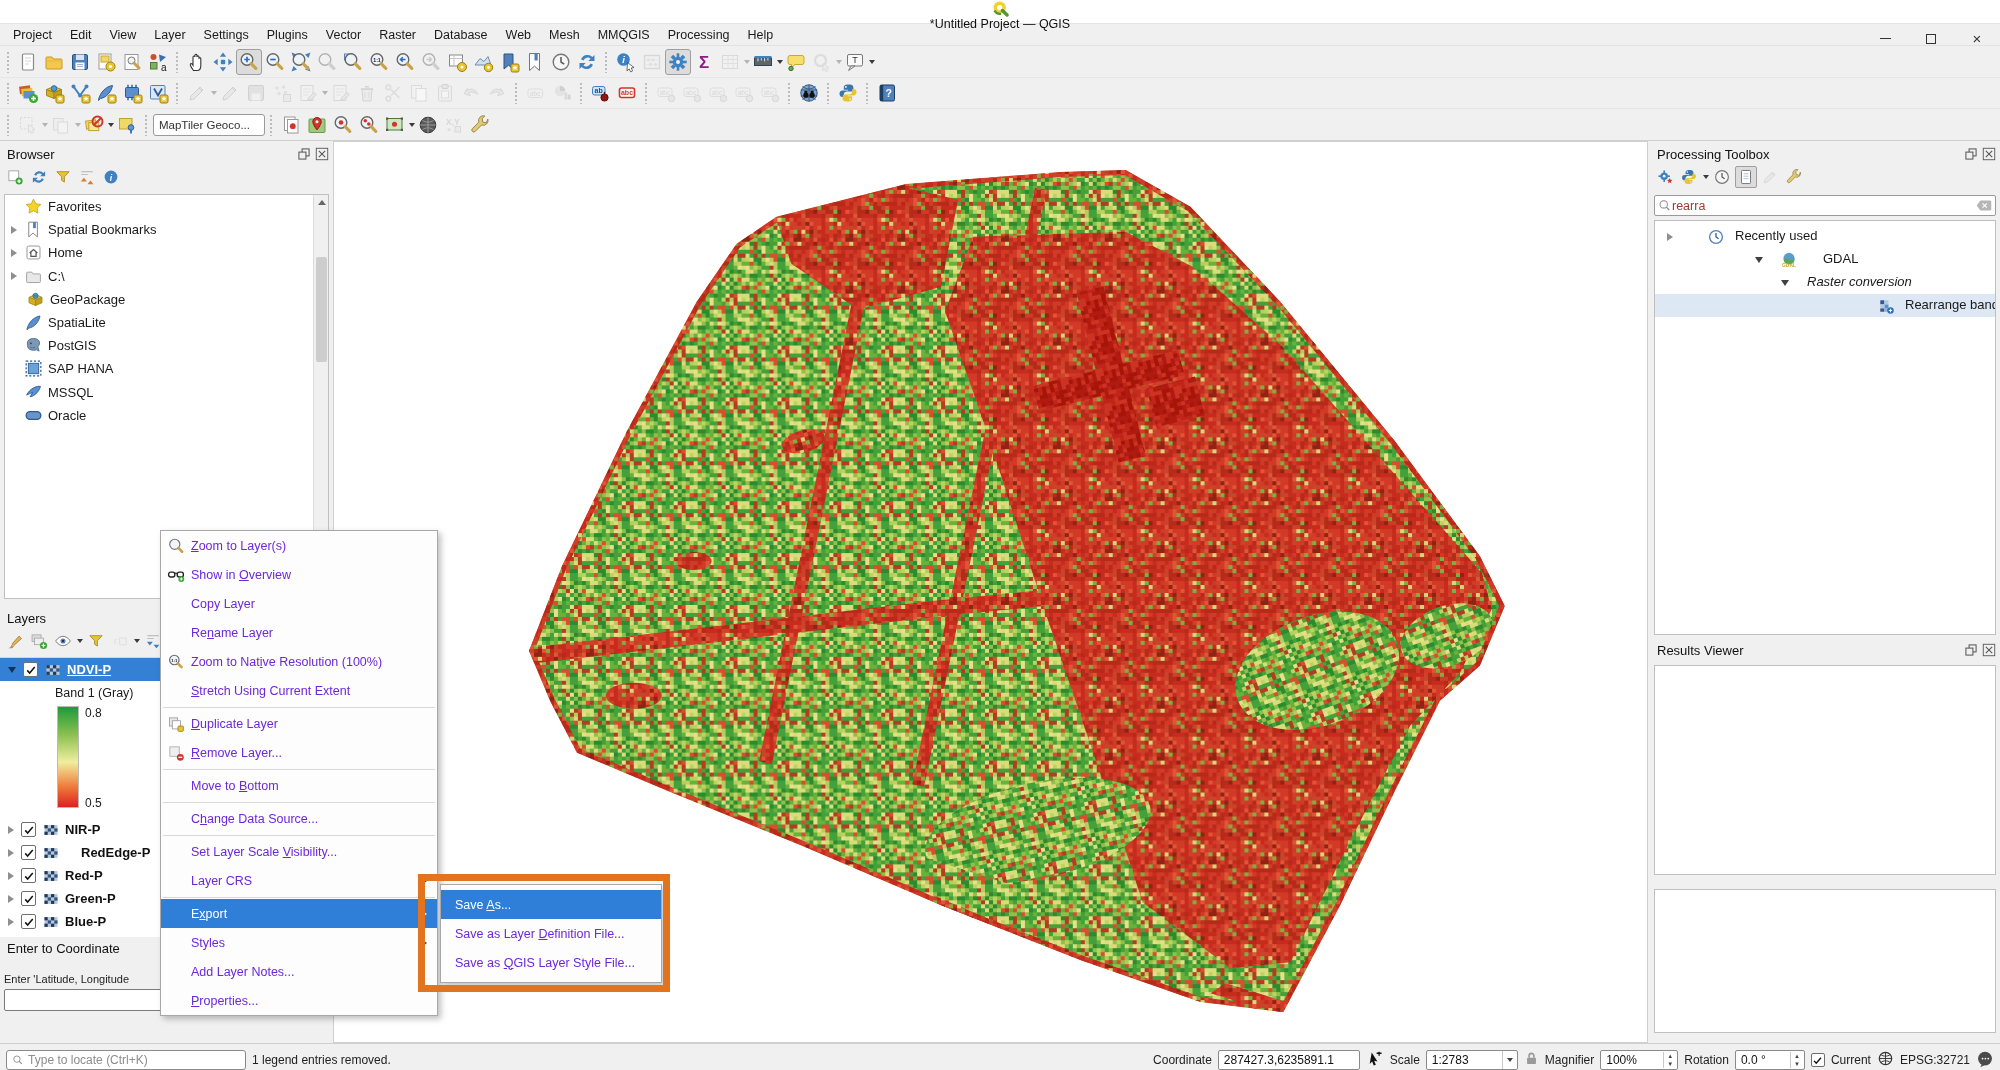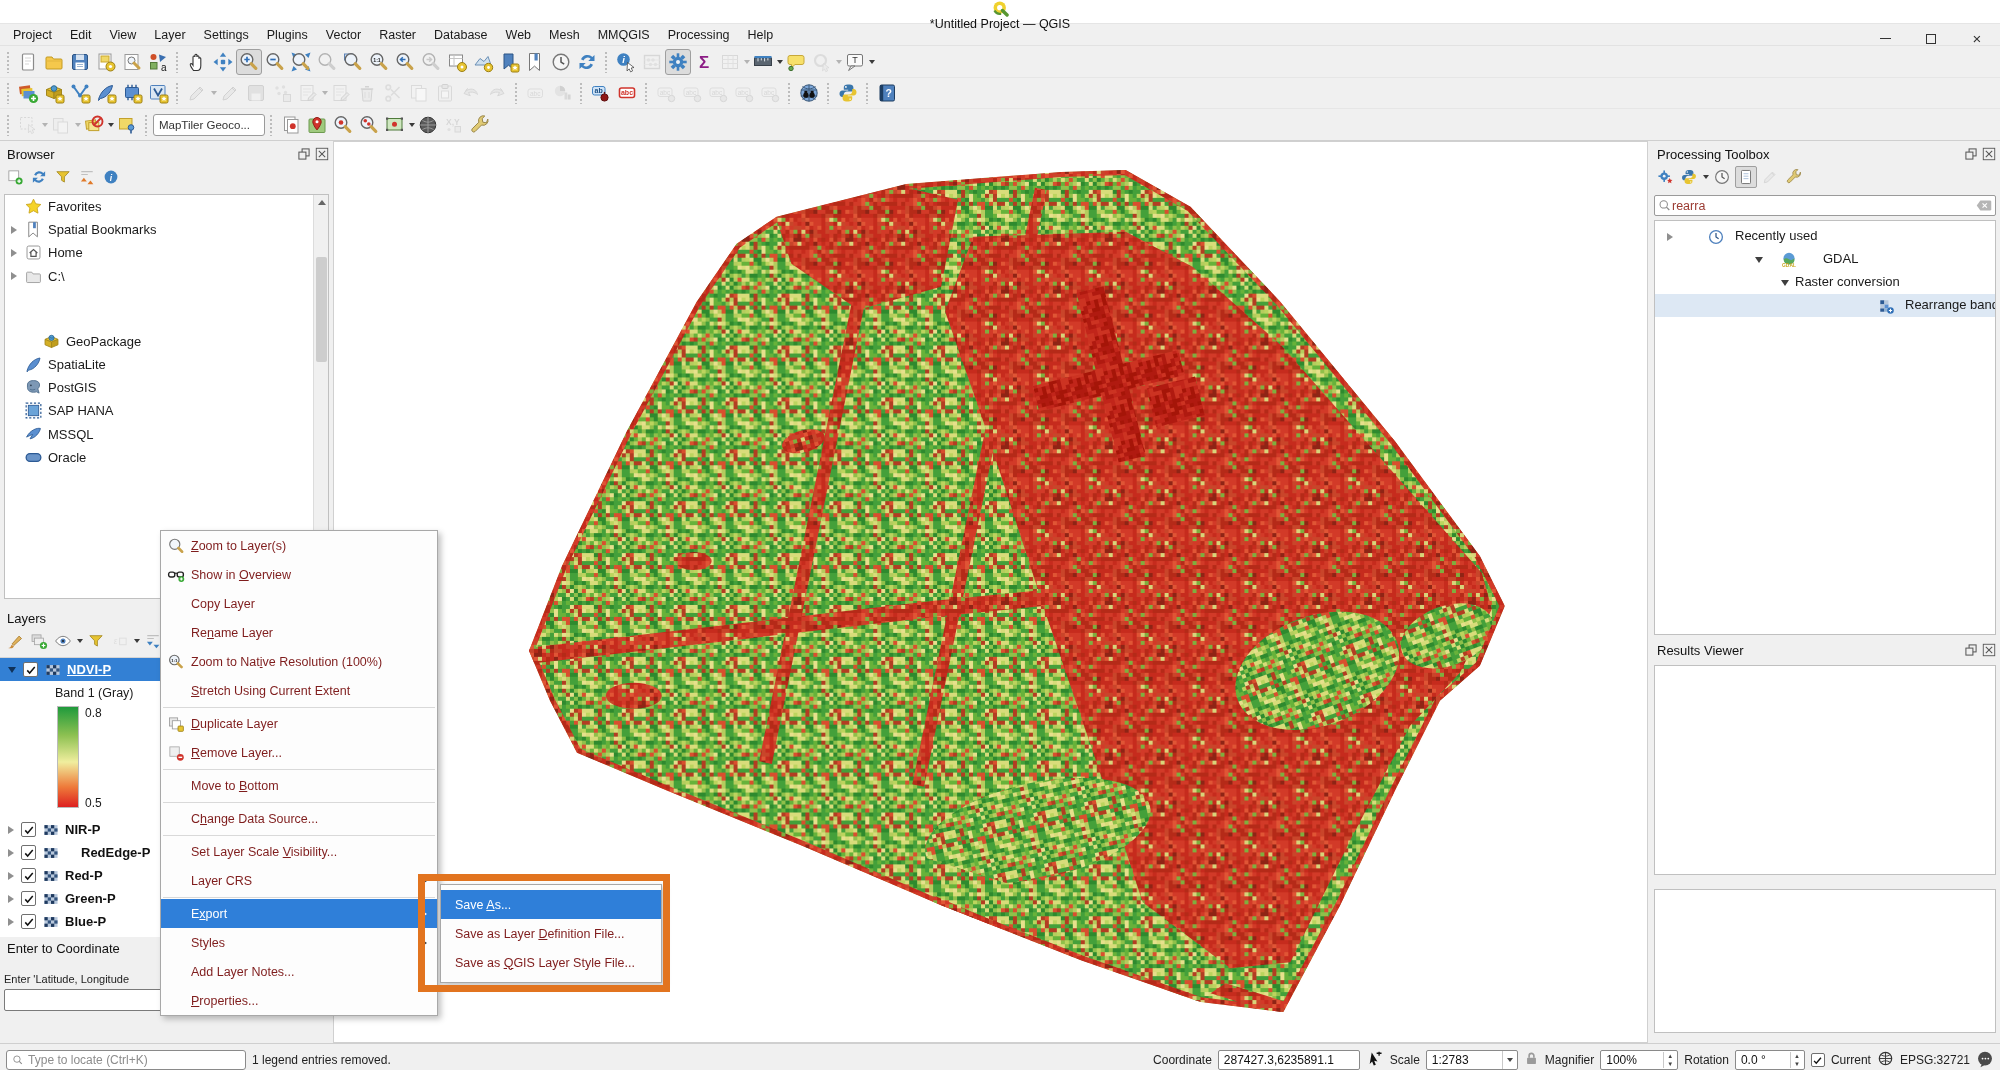--- a/index.html
+++ b/index.html
@@ -61,21 +61,21 @@
 
   
   .chk { width:15px; height:15px; background:#fff; border:1px solid #707070; border-radius:2px; display:flex; align-items:center; justify-content:center; flex:none; }
   .layer-name { font-size:13px; font-weight:bold; color:#111; white-space:nowrap; }
   .sel-row { background:#3380d4; }
   .sel-row .layer-name { color:#fff; text-decoration:underline; }
   .ramp { position:absolute; width:22px; background:linear-gradient(to bottom,#1f9a3c 0%,#8cc051 28%,#f0ee9e 55%,#ee7a3a 80%,#dd2020 100%); border:1px solid #bbb; }
 
   
   .cmenu { position:absolute; background:#fdfdfd; border:1px solid #a8a8a8; box-shadow:3px 3px 6px rgba(0,0,0,.25); z-index:50; }
-  .cm-item { height:29px; display:flex; align-items:center; padding-right:10px; font-size:12.5px; color:#7f1d1d; position:relative; }
+  .cm-item { height:29px; display:flex; align-items:center; padding-right:10px; font-size:12.5px; color:#6d28d9; position:relative; }
   .cm-icon { width:30px; flex:none; display:flex; align-items:center; justify-content:center; }
   .cm-sel { background:#2f7fd9; color:#fff; }
   .cm-sep { height:4px; display:flex; align-items:center; padding:0 2px; }
   .cm-sep div { height:1px; background:#d9d9d9; width:100%; }
   .cm-arrow { margin-left:auto; width:0; height:0; border-top:4.5px solid transparent; border-bottom:4.5px solid transparent; border-left:6px solid #3c3c3c; }
   .cm-sel .cm-arrow { border-left-color:#fff; }
   .mn-u { text-decoration:underline; }
 
   .annotation-box { position:absolute; border:7px solid #e2741f; z-index:70; pointer-events:none; }
 
@@ -1258,21 +1258,21 @@
           </div>
           <div class="tree-row" style="padding-left: 6px;">
             <span class="arr arr-c" style="margin-right: 6px; width: 6px;"></span>
             <span class="ticon">
               <svg width="19" height="19" viewBox="0 0 22 22">
                 <path d="M3 7c0-.6.4-1 1-1h5l1.5 2H18c.6 0 1 .4 1 1v8c0 .6-.4 1-1 1H4c-.6 0-1-.4-1-1z" fill="#e8e8e8" stroke="#9a9a9a"></path>
               </svg>
             </span>
             <span class="tree-label" style="margin-left: 5px;">C:\</span>
           </div>
-          <div class="tree-row" style="padding-left: 24px; margin-top: 42px;">
+          <div class="tree-row" style="padding-left: 8px;">
             <span class="arr " style="margin-right: 6px; width: 6px;"></span>
             <span class="ticon">
               <svg width="19" height="19" viewBox="0 0 22 22">
                 <path d="M3.5 8.5l7.5-3.2 7.5 3.2-7.5 3.2z" fill="#e7c431" stroke="#a3871c"></path>
                 <path d="M3.5 8.5v6.3l7.5 3.2v-6.3z" fill="#d4af26" stroke="#a3871c"></path>
                 <path d="M18.5 8.5v6.3l-7.5 3.2v-6.3z" fill="#c19e1e" stroke="#a3871c"></path>
                 <circle cx="11" cy="6.8" r="3" fill="#4f9ad0" stroke="#2c6a94"></circle>
                 <path d="M8.6 5.6c1.5 1.6 3.3 1.9 4.8.6" stroke="#2c6a94" fill="none"></path>
               </svg>
             </span>
@@ -1648,21 +1648,21 @@
               <svg width="18" height="18" viewBox="0 0 22 22">
                 <circle cx="11" cy="9" r="6.8" fill="#5b9bd5"></circle>
                 <path d="M4.4 10.5c2.2-2.6 4.4-2 6.6-.4s4.4.7 6.6-1v2.9a6.8 6.8 0 0 1-13.2-1.5z" fill="#58a85a"></path>
                 <text x="11" y="19.5" font-size="6" font-weight="bold" fill="#c8a51d" text-anchor="middle">GDAL</text>
               </svg>
             </span>
             <span class="tree-label" style="position:absolute;left:168px;top:3px;">GDAL</span>
           </div>
           <div class="proc-row" style="top: 50px;">
             <span class="arr arr-e" style="position:absolute;left:126px;"></span>
-            <span class="tree-label" style="position:absolute;left:140px;top:3px;">Raster conversion</span>
+            <span class="tree-label" style="position:absolute;left:152px;top:3px;font-style:italic;">Raster conversion</span>
           </div>
           <div class="proc-row proc-sel" style="top: 73px;">
             <span style="position:absolute;left:222px;display:flex;">
               <svg width="18" height="18" viewBox="0 0 22 22">
                 <g>
                   <rect x="4" y="4" width="5" height="5" fill="#2c5a94"></rect>
                   <rect x="9" y="9" width="5" height="5" fill="#5b8fd0"></rect>
                   <rect x="4" y="9" width="5" height="5" fill="#b8c8dc"></rect>
                   <rect x="9" y="4" width="5" height="5" fill="#b8c8dc"></rect>
                   <rect x="4" y="14" width="5" height="4" fill="#2c5a94"></rect>

